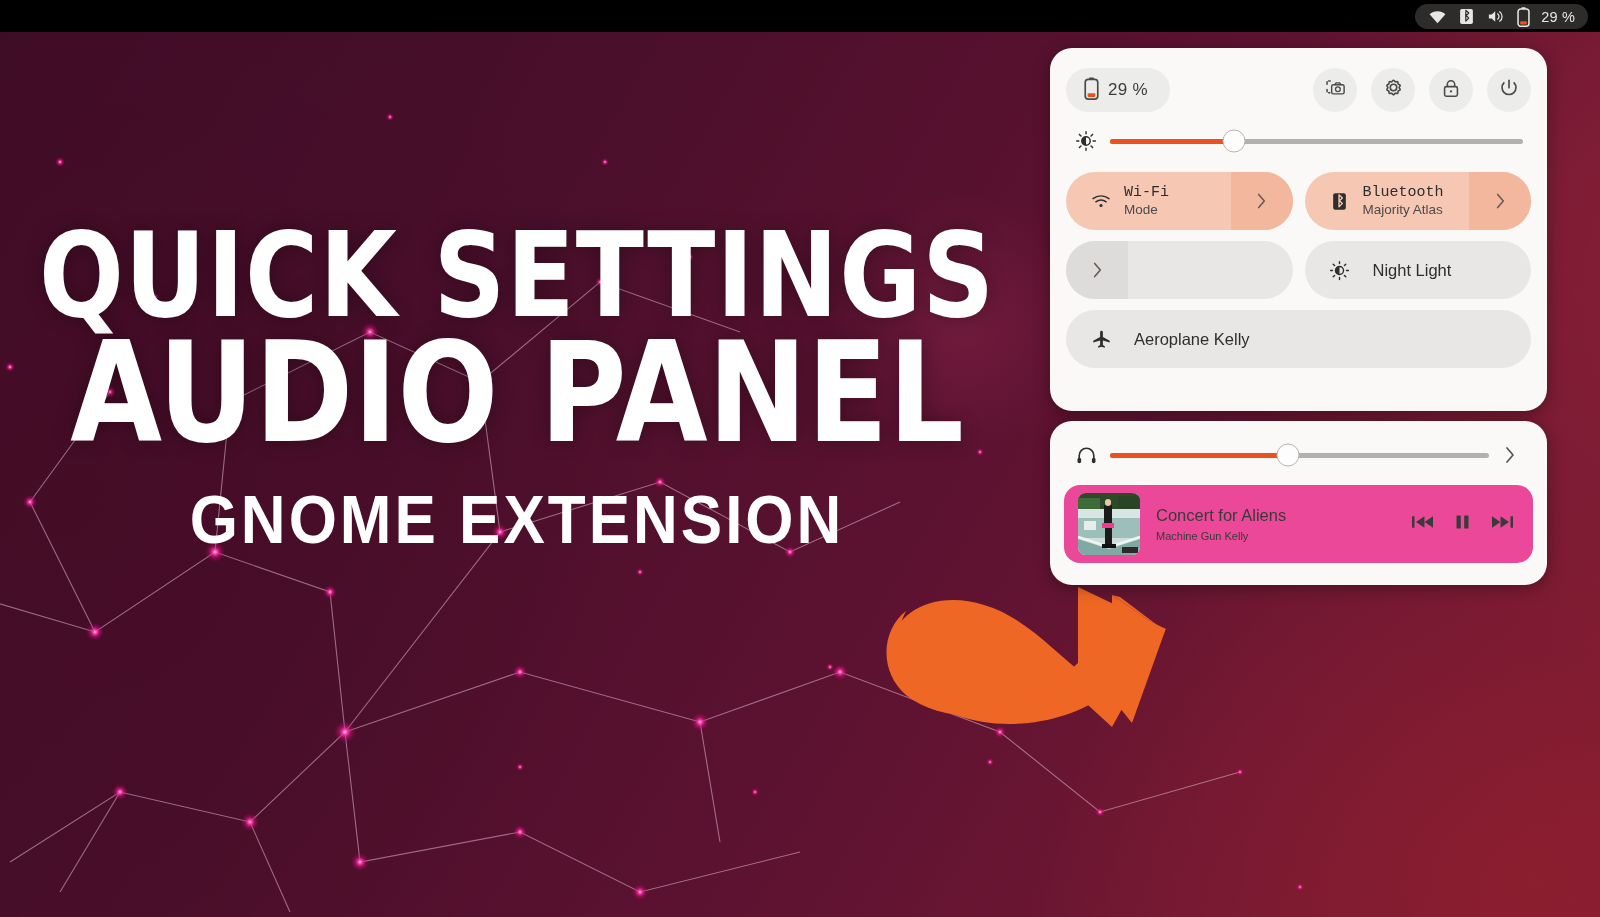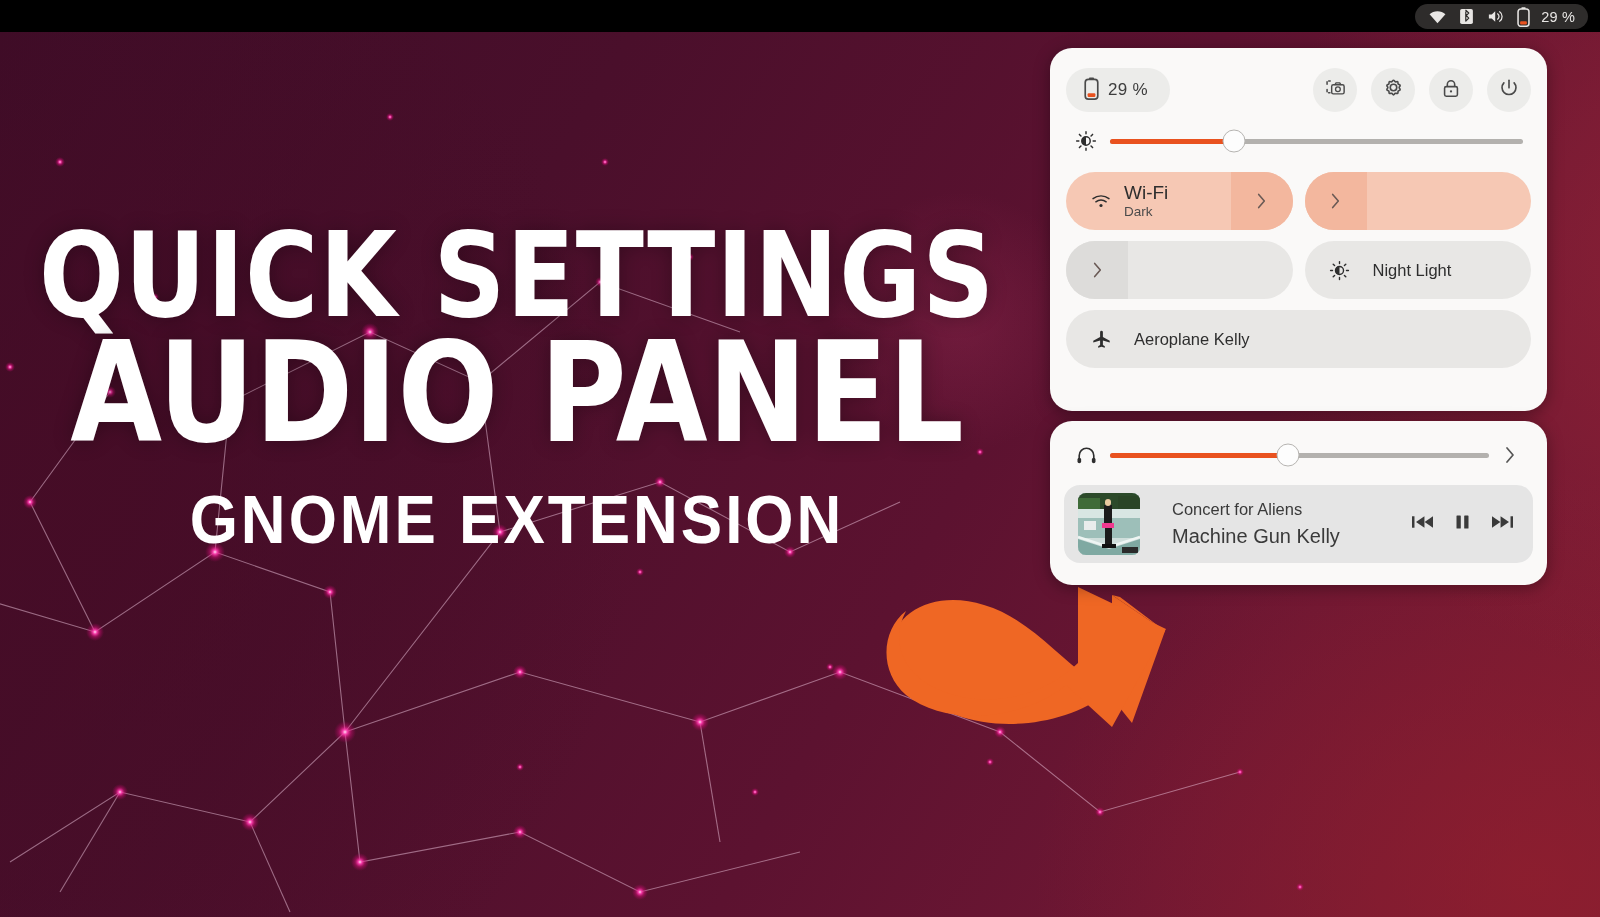--- a/index.html
+++ b/index.html
@@ -105,45 +105,45 @@
   .trow { display:flex; gap:12px; margin-bottom:11px; }
   .tile {
     flex:1; height:58px; border-radius:29px;
     display:flex; align-items:center; position:relative; overflow:hidden;
   }
   .tile.on  { background:#f6c8b4; }
   .tile.off { background:#e8e7e5; }
   .tile .tmain { display:flex; align-items:center; flex:1; padding-left:20px; height:100%; }
   .tile .ticonbox { width:30px; display:flex; align-items:center; justify-content:center; }
   .tile .tlabels { margin-left:8px; display:flex; flex-direction:column; justify-content:center; }
-  .tile .tt { font-size:19px; color:#2e2e2e; line-height:1.18; }
+  .tile .tt { font-size:15px; color:#2e2e2e; line-height:1.18;font-family:Liberation Mono, monospace; }
   .tile .ts { font-size:13.5px; color:#4b4b4b; line-height:1.18; }
   .tile .tsingle { font-size:16.5px; color:#2e2e2e; margin-left:10px; }
   .tile .tchev {
     width:62px; height:100%; display:flex; align-items:center; justify-content:center;
   }
   .tile.on  .tchev { background:#f3b79e; }
   .tile.off .tchev { background:#dddcda; }
 
   
   .volrow { display:flex; align-items:center; height:40px; padding:0 6px; }
   .volrow .sicon { width:32px; display:flex; align-items:center; justify-content:center; }
   .volchev { width:34px; display:flex; align-items:center; justify-content:center; }
 
   .media {
-    margin-top:10px; height:78px; border-radius:16px; background:#e5e5e5;
-    display:flex; align-items:center; padding:0 14px;gap:16px;
+    margin-top:10px; height:78px; border-radius:16px; background:#ec4899;
+    display:flex; align-items:center; padding:0 14px;
   }
   .art {
     width:62px; height:62px; border-radius:8px; overflow:hidden; flex:none;
     background:#2e5a52;
   }
   .minfo { margin-left:16px; flex:1; display:flex; flex-direction:column; }
   .minfo .mt { font-size:16.5px; color:#3a3a3a; line-height:1.5; }
-  .minfo .ma { font-size:20px; color:#3a3a3a; line-height:1.5; }
+  .minfo .ma { font-size:11px; color:#3a3a3a; line-height:1.5; }
   .mctrl { display:flex; align-items:center; gap:22px; padding-right:6px; }
 </style>
 </head>
 <body>
 
 <div id="wallpaper">
   <svg width="1600" height="885" viewBox="0 0 1600 885">
     <defs>
       <radialGradient id="nodeG">
         <stop offset="0%" stop-color="#ffd9f0" stop-opacity="1"></stop>
@@ -339,30 +339,42 @@
           <div class="tmain">
             <span class="ticonbox">
               <svg width="20" height="20" viewBox="0 0 24 24" fill="none" stroke="#2e2e2e" stroke-width="1.7" stroke-linecap="round">
                 <path d="M2.4 9.2C5.1 7 8.4 5.8 12 5.8s6.9 1.2 9.6 3.4"></path>
                 <path d="M5.8 13c1.8-1.4 3.9-2.2 6.2-2.2s4.4.8 6.2 2.2"></path>
                 <circle cx="12" cy="17.4" r="1.9" fill="#2e2e2e" stroke="none"></circle>
               </svg>
             </span>
             <div class="tlabels">
               <span class="tt">Wi-Fi</span>
-              <span class="ts">Dark</span>
+              <span class="ts">Mode</span>
             </div>
           </div>
           <div class="tchev">
             <svg width="15" height="22" viewBox="0 0 16 22" fill="none" stroke="#6a5a55" stroke-width="1.7" stroke-linecap="round" stroke-linejoin="round">
               <path d="M5 4 L11 11 L5 18"></path>
             </svg>
           </div>
         </div>
         <div class="tile on">
+          <div class="tmain">
+            <span class="ticonbox">
+              <svg width="19" height="21" viewBox="0 0 24 24">
+                <rect x="4" y="1.5" width="16" height="21" rx="2.6" fill="#2e2e2e"></rect>
+                <path d="M11.4 5.2v13.6l4.3-4.4-3.8-3.4 3.8-3.4-4.3-4z" fill="none" stroke="#f6c8b4" stroke-width="1.7" stroke-linejoin="round"></path>
+              </svg>
+            </span>
+            <div class="tlabels">
+              <span class="tt">Bluetooth</span>
+              <span class="ts">Majority Atlas</span>
+            </div>
+          </div>
           <div class="tchev">
             <svg width="15" height="22" viewBox="0 0 16 22" fill="none" stroke="#6a5a55" stroke-width="1.7" stroke-linecap="round" stroke-linejoin="round">
               <path d="M5 4 L11 11 L5 18"></path>
             </svg>
           </div>
         </div>
       </div>
       <div class="trow">
         <div class="tile off">
           <div class="tchev">

